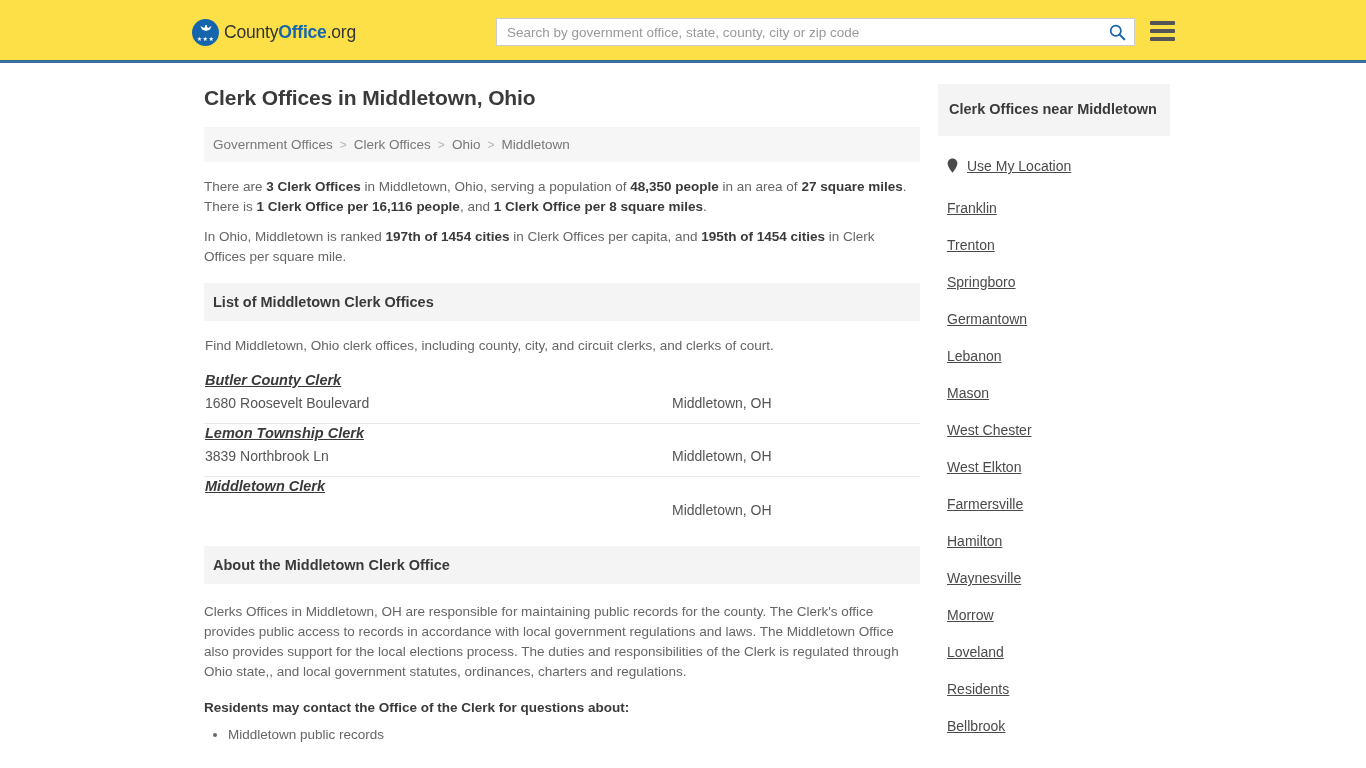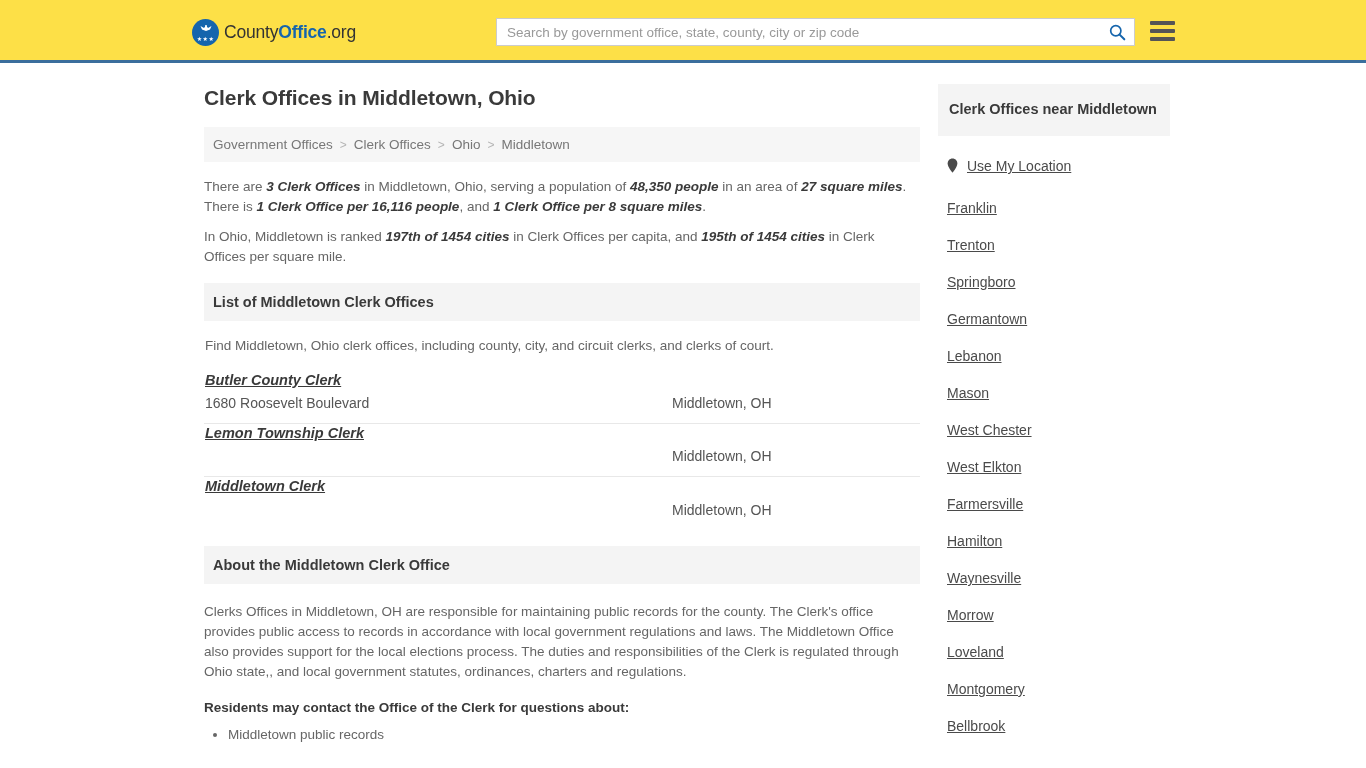--- a/index.html
+++ b/index.html
@@ -173,21 +173,21 @@
   }
   .breadcrumb .current { color: #777777; white-space: nowrap; }
 
   .stats {
     margin-top: 15px;
     font-size: 13.5px;
     line-height: 20px;
     color: #666666;
   }
   .stats p { margin: 0 0 10px 0; }
-  .stats b { color: #3a3a3a; font-weight: bold; font-style: italic; }
+  .stats b { color: #3a3a3a; font-weight: bold; }
 
   .section-head {
     background: #f4f4f4;
     height: 38px;
     display: flex;
     align-items: center;
     padding: 0 9px;
     font-size: 14.5px;
     font-weight: bold;
     color: #3a3a3a;
@@ -351,20 +351,21 @@
     <p class="section-intro">Find Middletown, Ohio clerk offices, including county, city, and circuit clerks, and clerks of court.</p>
 
     <div class="office-list">
       <div class="office-row">
         <a class="office-name">Butler County Clerk</a>
         <div class="office-addr">1680 Roosevelt Boulevard</div>
         <div class="office-city">Middletown, OH</div>
       </div>
       <div class="office-row">
         <a class="office-name">Lemon Township Clerk</a>
+        <div class="office-addr">3839 Northbrook Ln</div>
         <div class="office-city">Middletown, OH</div>
       </div>
       <div class="office-row">
         <a class="office-name">Middletown Clerk</a>
         <div class="office-city">Middletown, OH</div>
       </div>
     </div>
 
     <div class="section-head">About the Middletown Clerk Office</div>
     <div class="about-body">
@@ -394,18 +395,18 @@
       <a class="city-link">Germantown</a>
       <a class="city-link">Lebanon</a>
       <a class="city-link">Mason</a>
       <a class="city-link">West Chester</a>
       <a class="city-link">West Elkton</a>
       <a class="city-link">Farmersville</a>
       <a class="city-link">Hamilton</a>
       <a class="city-link">Waynesville</a>
       <a class="city-link">Morrow</a>
       <a class="city-link">Loveland</a>
-      <a class="city-link">Montgomery</a>
+      <a class="city-link">Residents</a>
       <a class="city-link">Bellbrook</a>
     </div>
   </div>
 
 </div>
 
 </body></html>

